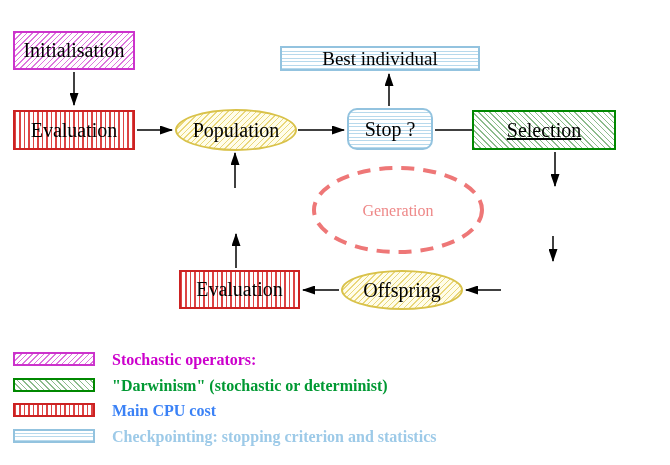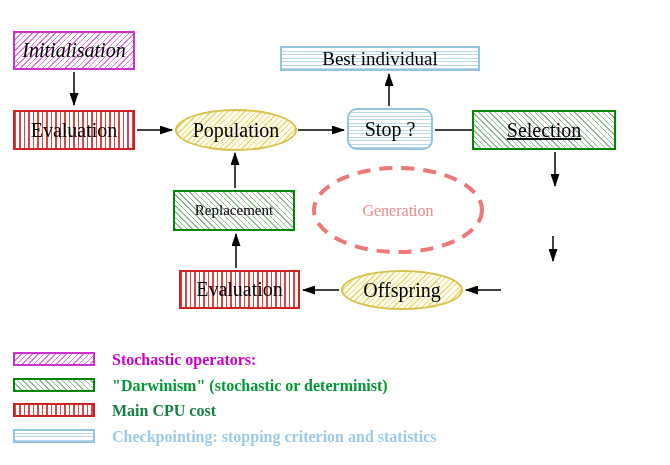--- a/index.html
+++ b/index.html
@@ -10,21 +10,20 @@
   }
   svg.arrow-layer { position:absolute; left:0; top:0; width:670px; height:465px; }
   .node {
     position:absolute; display:flex; align-items:center; justify-content:center;
     text-align:center; color:#000; font-size:20px; line-height:1.05;
   }
   
   .hatch-magenta {
     border:2px solid #cc33cc;
     background:#fff repeating-linear-gradient(135deg, #dd77dd 0, #dd77dd 1px, transparent 1px, transparent 4px);
-    font-style:italic;
   }
   .hatch-green {
     border:2px solid #008800;
     background:#fff repeating-linear-gradient(45deg, #8cbc8c 0, #8cbc8c 1px, transparent 1px, transparent 4px);
   }
   .stripes-red {
     border:2px solid #cc2222;
     background:#fff repeating-linear-gradient(90deg, #dd4444 0, #dd4444 1.5px, transparent 1.5px, transparent 4.5px);
   }
   .lines-cyan {
@@ -45,21 +44,21 @@
   }
   
   .swatch { position:absolute; width:82px; height:14px; }
   .legend-text {
     position:absolute; left:112px; height:20px; display:flex; align-items:center;
     font-weight:bold; font-size:16px; white-space:nowrap;
   }
   .lg-magenta { color:#cc00cc; }
   .lg-gold { color:#eec81e; margin-left:9px; }
   .lg-green { color:#009933; }
-  .lg-red { color:#15803d; }
+  .lg-red { color:#3b82f6; }
   .lg-cyan { color:#9dcae8; }
 </style>
 </head>
 <body>
 
 <div class="canvas">
 
   <svg class="arrow-layer" viewBox="0 0 670 465">
     <defs>
       <marker id="ah" markerUnits="userSpaceOnUse" markerWidth="13" markerHeight="9" refX="12" refY="4.5" orient="auto">
@@ -107,23 +106,20 @@
 
 
   <div class="node ellipse-yellow" style="left:341px; top:270px; width:122px; height:40px;">
     <span>Offspring</span>
   </div>
 
   <div class="node stripes-red" style="left:179px; top:270px; width:121px; height:39px;">
     <span>Evaluation</span>
   </div>
 
-  <div class="node hatch-green small" style="left:173px; top:190px; width:122px; height:41px;">
-    <span>Replacement</span>
-  </div>
 
   <div class="generation-label" style="left:313px; top:168px; width:170px; height:85px;">
     <span>Generation</span>
   </div>
 
   <div class="swatch hatch-magenta" style="left:13px; top:352px;"></div>
   <div class="legend-text" style="top:350px;">
     <span class="lg-magenta">Stochastic operators:</span>
   </div>
 

